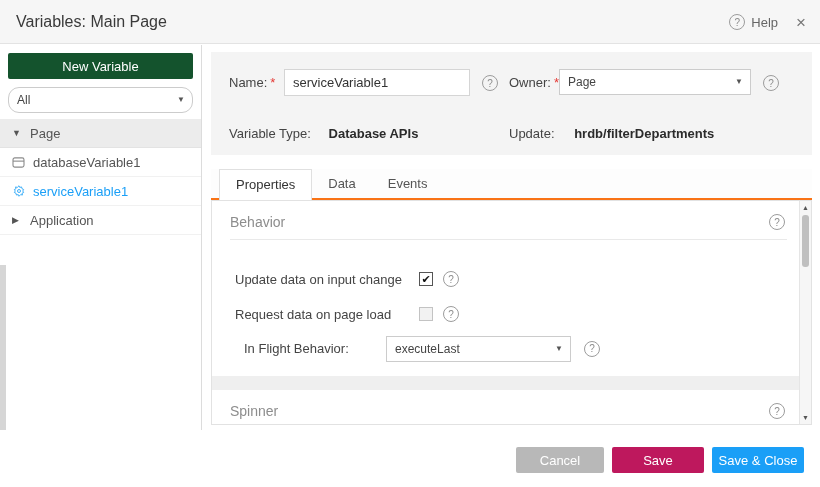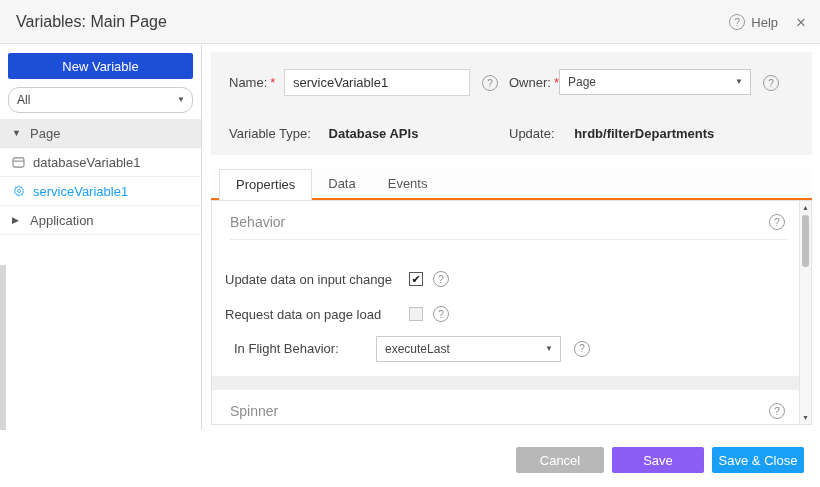--- a/index.html
+++ b/index.html
@@ -12,21 +12,21 @@
   .header-title { position: absolute; left: 16px; top: 0; line-height: 44px; font-size: 16px; color: #3a3a3a; }
   .header-right { position: absolute; right: 14px; top: 0; height: 44px; display: flex; align-items: center; gap: 6px; }
   .help-label { font-size: 13px; color: #666; cursor: pointer; }
   .close-x { font-size: 17px; color: #777; margin-left: 12px; cursor: pointer; line-height: 1; }
 
   
   .qmark { display: inline-flex; width: 16px; height: 16px; border: 1px solid #9c9c9c; border-radius: 50%; color: #8c8c8c; font-size: 10px; align-items: center; justify-content: center; flex: 0 0 auto; cursor: pointer; background: transparent; }
 
   
   .sidebar { position: absolute; top: 45px; left: 0; width: 202px; bottom: 57px; background: #fff; border-right: 1px solid #dcdcdc; }
-  .btn-new { display: block; margin: 8px; width: calc(100% - 16px); height: 26px; background: #1d4ed8; color: #fff; border: none; border-radius: 2px; font-size: 13px; font-family: inherit; cursor: pointer; }
+  .btn-new { display: block; margin: 8px; width: calc(100% - 16px); height: 26px; background: #14532d; color: #fff; border: none; border-radius: 2px; font-size: 13px; font-family: inherit; cursor: pointer; }
   .selectbox { position: relative; height: 26px; border: 1px solid #ccc; background: #fff; font-size: 12px; line-height: 24px; padding: 0 20px 0 8px; color: #444; cursor: pointer; white-space: nowrap; overflow: hidden; }
   .selectbox .arr { position: absolute; right: 7px; top: 0; font-size: 8px; color: #555; line-height: 24px; }
   .sidebar-filter { margin: 0 8px 6px; border-radius: 11px; }
   .searchbox { margin: 0 8px 4px; height: 28px; border: 1px solid #ddd; border-radius: 3px; display: flex; align-items: center; padding: 0 7px; gap: 5px; background: #fff; }
   .searchbox input { border: none; outline: none; flex: 1; font-size: 12px; font-family: inherit; color: #555; min-width: 0; background: transparent; }
   .searchbox input::placeholder { color: #9a9a9a; }
   .tree-row { height: 29px; display: flex; align-items: center; gap: 8px; padding-left: 12px; font-size: 13px; color: #555; border-bottom: 1px solid #f1f1f1; cursor: pointer; background: #fff; }
   .tree-row.group { background: #ececec; border-bottom: 1px solid #e3e3e3; }
   .tree-row.selected { color: #1a9ff7; background: #fff; }
   .caret { font-size: 9px; color: #555; width: 10px; flex: 0 0 auto; }
@@ -52,21 +52,21 @@
   .tab.active { background: #fff; border: 1px solid #e0e0e0; border-bottom: 1px solid #fff; margin-bottom: -1px; color: #333; }
 
   
   .props { position: absolute; left: 8px; right: 8px; top: 155px; bottom: 5px; border: 1px solid #e2e2e2; background: #efefef; overflow: hidden; }
   .card { position: absolute; left: 0; right: 12px; background: #fff; }
   .card-behavior { top: 0; height: 175px; }
   .card-spinner { top: 189px; bottom: 0; }
   .section-head { display: flex; justify-content: space-between; align-items: center; padding: 13px 14px 9px 18px; }
   .section-title { font-size: 14px; color: #8d8d8d; }
   .section-rule { border-bottom: 1px solid #e9e9e9; margin: 0 12px 0 18px; }
-  .prow { position: absolute; left: 13px; right: 24px; display: flex; align-items: center; font-size: 13px; color: #444; }
+  .prow { position: absolute; left: 23px; right: 24px; display: flex; align-items: center; font-size: 13px; color: #444; }
   .prow-1 { top: 68px; height: 20px; }
   .prow-2 { top: 103px; height: 20px; }
   .prow-3 { top: 134px; height: 27px; margin-left: 9px; }
   .plabel-wide { width: 184px; flex: 0 0 auto; }
   .plabel-mid { width: 142px; flex: 0 0 auto; }
   .checkbox { width: 14px; height: 14px; border: 1px solid #555; background: #fff; display: inline-flex; align-items: center; justify-content: center; font-size: 11px; color: #111; cursor: pointer; flex: 0 0 auto; }
   .checkbox:not(.checked) { border: 1px solid #c3c3c3; background: #f2f2f2; }
   .checkbox:not(.checked) span { display: none; }
   .cb-gap { margin-left: 10px; }
   .inflight-select { width: 185px; flex: 0 0 auto; }
@@ -76,21 +76,21 @@
   .vscroll { position: absolute; right: 0; top: 0; bottom: 0; width: 12px; background: #f6f6f6; border-left: 1px solid #e5e5e5; }
   .scroll-arrow { position: absolute; left: 0; right: 0; text-align: center; font-size: 7px; color: #555; cursor: pointer; }
   .scroll-up { top: 3px; }
   .scroll-down { bottom: 3px; }
   .scroll-thumb { position: absolute; top: 14px; left: 2px; width: 7px; height: 52px; background: #bfbfbf; border-radius: 3px; cursor: pointer; }
 
   
   .footer { position: absolute; bottom: 0; left: 0; right: 0; height: 57px; background: #fff; display: flex; justify-content: flex-end; align-items: flex-start; padding: 17px 16px 0 0; gap: 8px; }
   .btn { height: 26px; border: none; border-radius: 2px; color: #fff; font-size: 13px; font-family: inherit; cursor: pointer; }
   .btn-cancel { width: 88px; background: #b8b8b8; margin-left: 20px; }
-  .btn-save { width: 92px; background: #8b5cf6; }
+  .btn-save { width: 92px; background: #be185d; }
   .btn-saveclose { width: 92px; background: #1a9ff7; }
 </style>
 </head>
 <body>
 
 <div id="app">
 
   <div class="header">
     <div class="header-title">Variables: Main Page</div>
     <div class="header-right">

